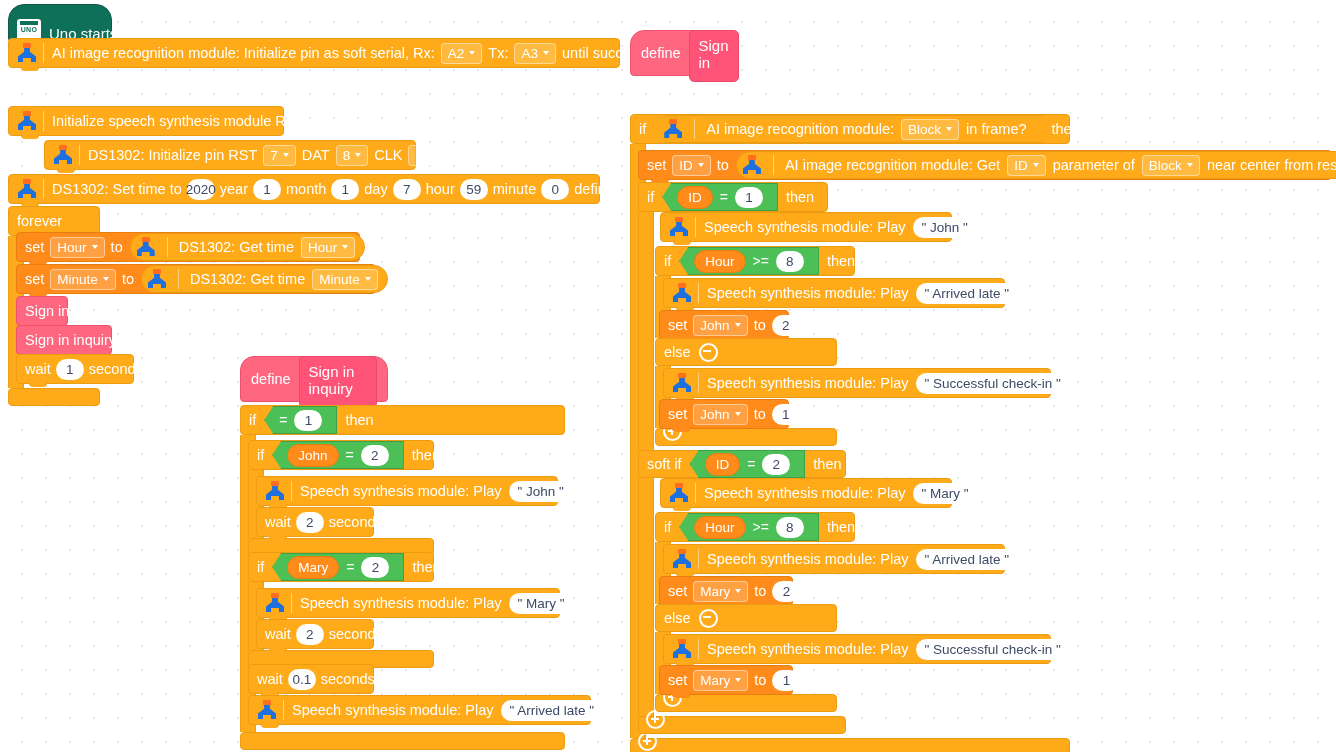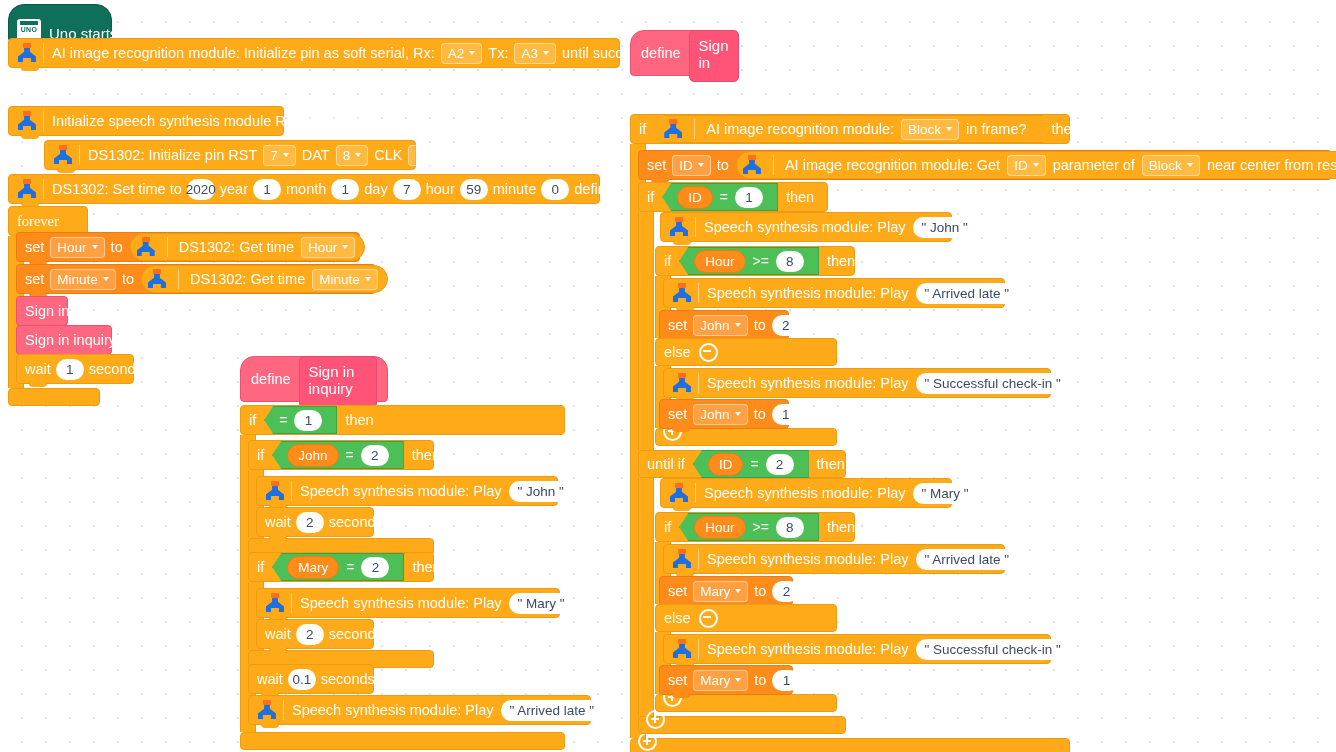--- a/index.html
+++ b/index.html
@@ -189,21 +189,21 @@
     <span class="num" style="margin:0 5px;">1</span>
     <span class="lbl">day</span>
     <span class="num" style="margin:0 5px;">7</span>
     <span class="lbl">hour</span>
     <span class="num" style="margin:9px 5px;">59</span>
     <span class="lbl">minute</span>
     <span class="num" style="margin:0 5px;">0</span>
     <span class="lbl">define</span>
   </div>
 
-  <div class="blk cbar top" style="left:8px;top:206px;width:80px;font-family:Liberation Serif, serif;">
+  <div class="blk cbar top" style="left:8px;top:206px;width:92px;">
     <span class="lbl">forever</span>
   </div>
   <div class="blk cspine" style="left:8px;top:236px;height:152px;"></div>
   <div class="blk cbar bot" style="left:8px;top:388px;width:92px;"></div>
 
   <div class="blk stmt dark" style="left:16px;top:232px;width:344px;">
     <span class="lbl">set</span>
     <span class="drop" style="margin:0 6px;">
         <span>Hour</span>
         <i class="car"></i>
@@ -401,21 +401,21 @@
     <span class="bool" style="margin:0 8px;">
       <span class="var">ID</span>
       <span class="op">=</span>
       <span class="num">1</span>
     </span>
     <span class="lbl">then</span>
   </div>
   <div class="blk cspine" style="left:638px;top:212px;height:238px;"></div>
 
   <div class="blk cbar mid" style="left:638px;top:450px;width:208px;height:28px;">
-    <span class="lbl">until if</span>
+    <span class="lbl">soft if</span>
     <span class="bool" style="margin:0 8px;">
       <span class="var">ID</span>
       <span class="op">=</span>
       <span class="num">2</span>
     </span>
     <span class="lbl">then</span>
     <span class="circ" style="margin-left:8px;"></span>
   </div>
   <div class="blk cspine" style="left:638px;top:478px;height:238px;"></div>
   <div class="blk cbar bot" style="left:638px;top:716px;width:208px;"></div>

